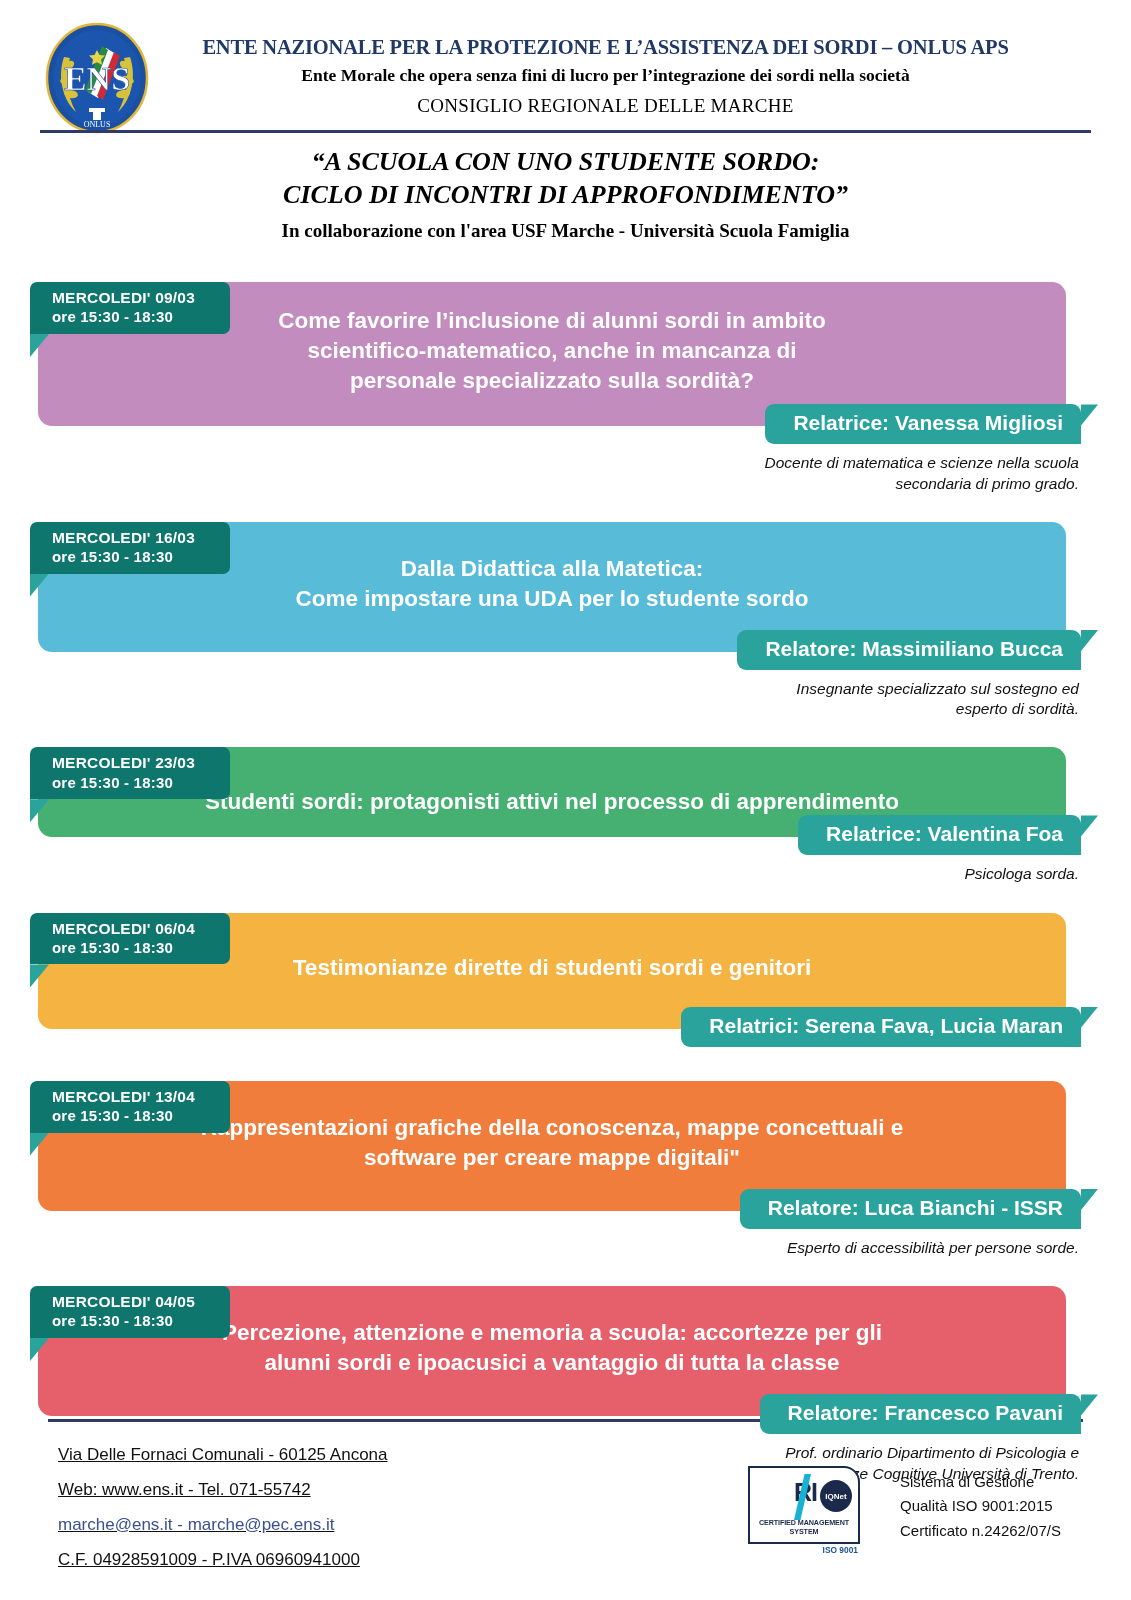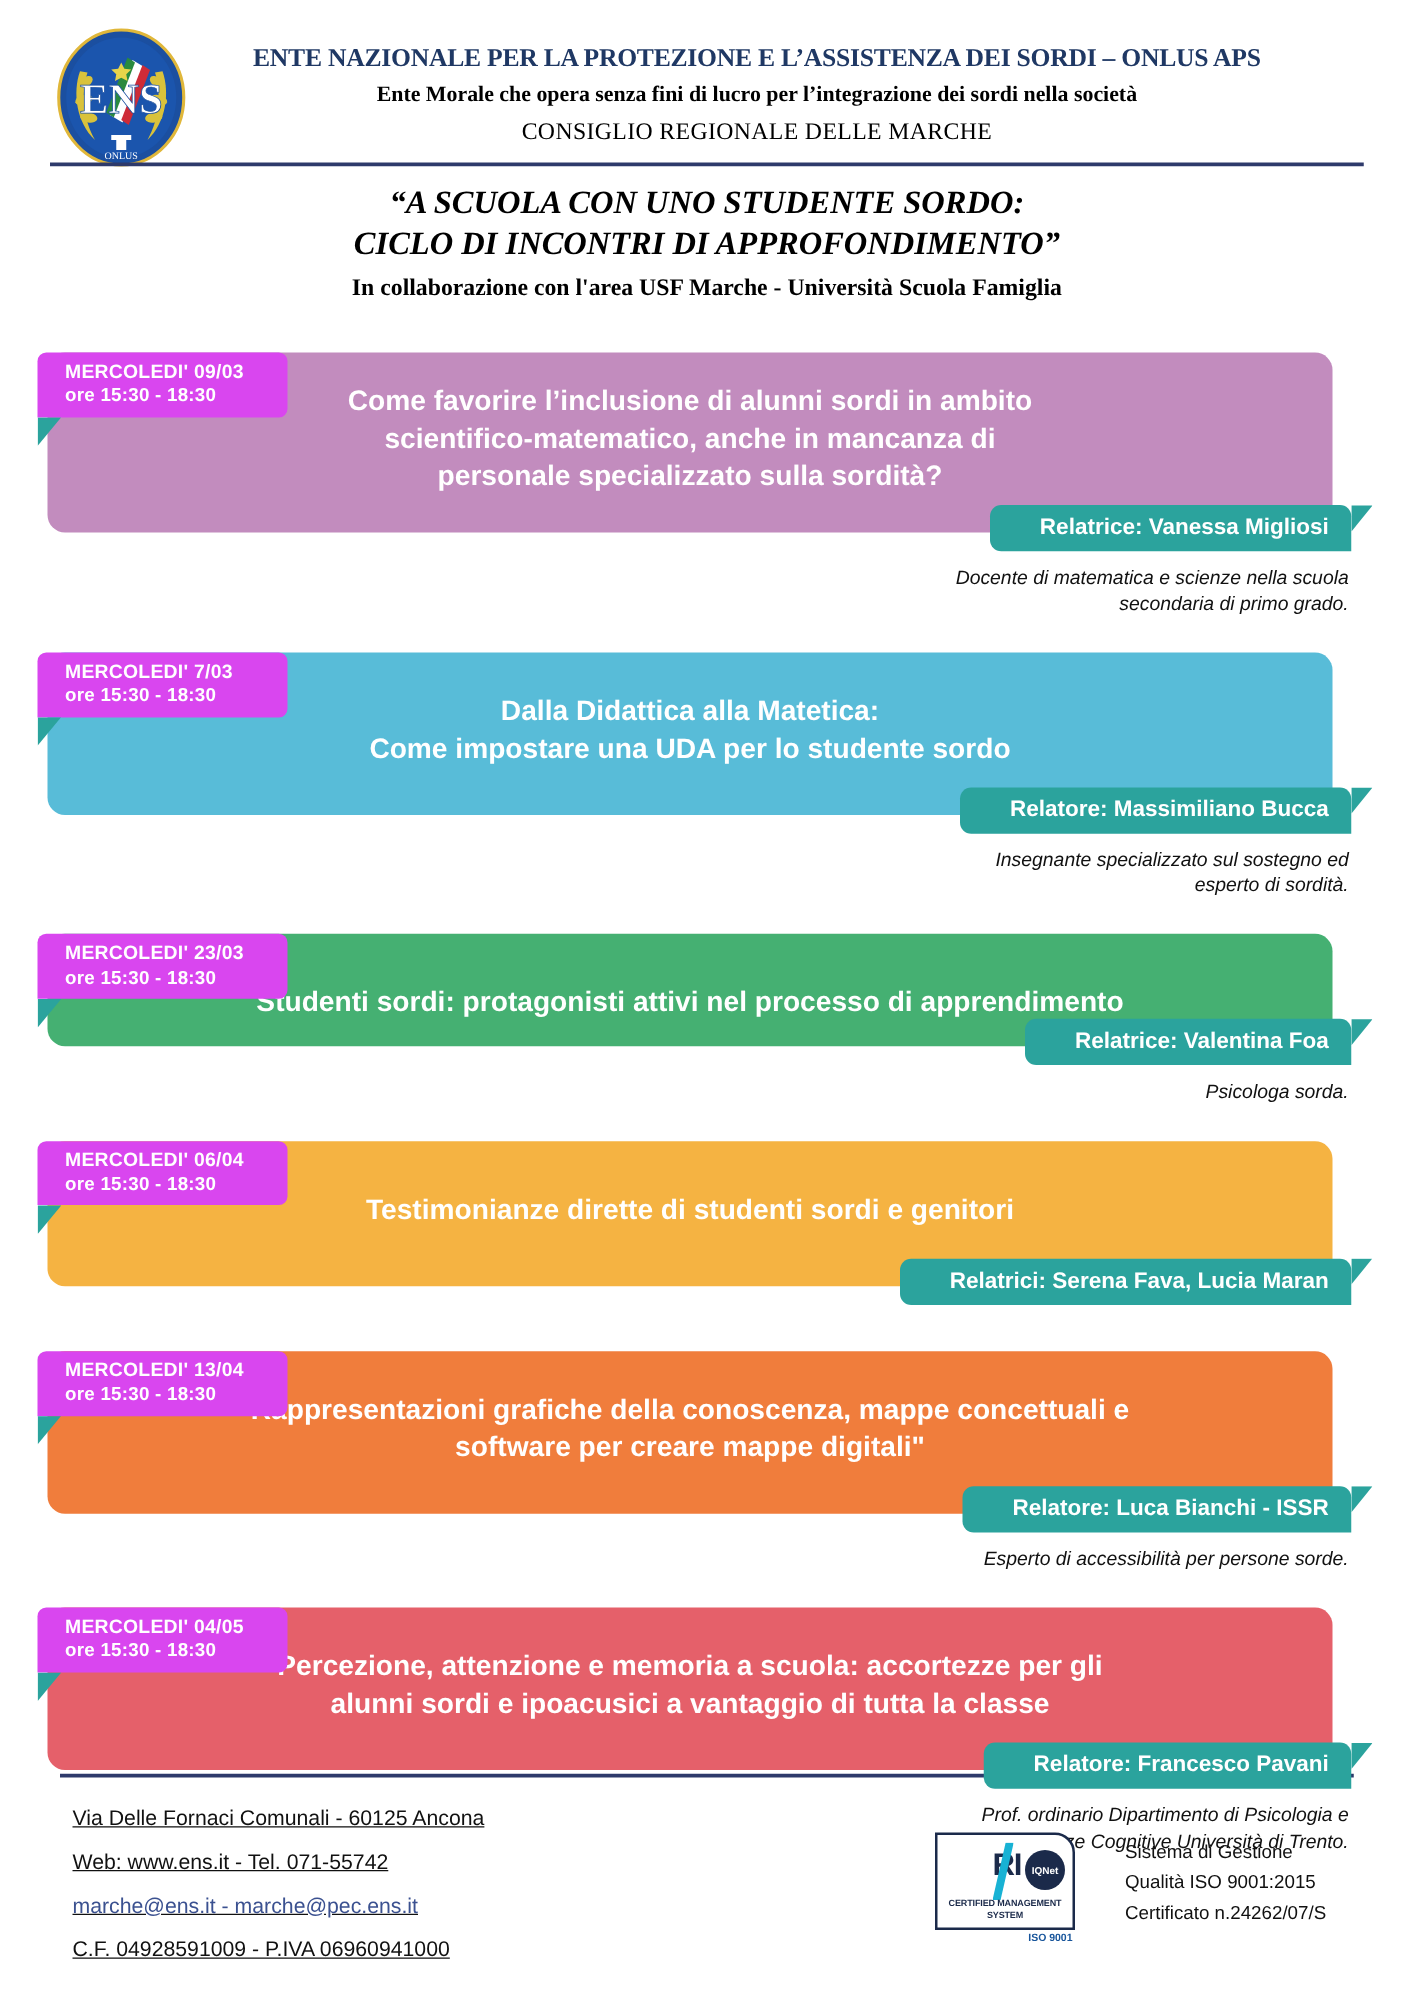--- a/index.html
+++ b/index.html
@@ -84,21 +84,21 @@
     left:0;right:0;top:254px;
   }
   .session{
     position:relative;
   }
 
   .date-badge{
     position:absolute;
     left:30px; top:0;
     width:200px;
-    background:#d946ef;
+    background:#0f766e;
     border-radius:7px 7px 7px 0;
     padding:6px 0 7px 22px;
     box-sizing:border-box;
     z-index:5;
   }
   .date-badge .d1{
     color:#ffffff;
     font-size:15.5px;
     font-weight:bold;
     line-height:1.25;
@@ -142,23 +142,23 @@
     height:40px;
     z-index:6;
     margin-top:-22px;
   }
   .speaker{
     position:absolute;
     right:50px;
     top:0;
     background:#2BA39D;
     color:#ffffff;
-    font-size:18px;
-    font-weight:bold;
-    padding:7px 18px 9px 40px;
+    font-size:21px;
+    font-weight:bold;
+    padding:7px 18px 9px 28px;
     border-radius:9px 9px 0 9px;
     white-space:nowrap;
   }
   .speaker::after{
     content:"";
     position:absolute;
     right:-17px;top:0;
     width:17px;height:21px;
     background:#2BA39D;
     clip-path:polygon(0 0,100% 0,0 100%);
@@ -320,21 +320,21 @@
       <div class="speaker-row">
         <div class="speaker">Relatrice: Vanessa Migliosi</div>
       </div>
       <div class="note">
         <span class="line">Docente di matematica e scienze nella scuola</span>
         <span class="line">secondaria di primo grado.</span>
       </div>
     </div>
     <div class="session" style="margin-bottom: 18px;">
       <div class="date-badge">
-        <div class="d1">MERCOLEDI' 7/03</div>
+        <div class="d1">MERCOLEDI' 16/03</div>
         <div class="d2">ore 15:30 - 18:30</div>
       </div>
       <div class="topic" style="background: rgb(88, 188, 216); margin-top: 28px; padding-top: 32px; padding-bottom: 38px;">
         <span class="line">Dalla Didattica alla Matetica:</span>
         <span class="line">Come impostare una UDA per lo studente sordo</span>
       </div>
       <div class="speaker-row">
         <div class="speaker">Relatore: Massimiliano Bucca</div>
       </div>
       <div class="note">

